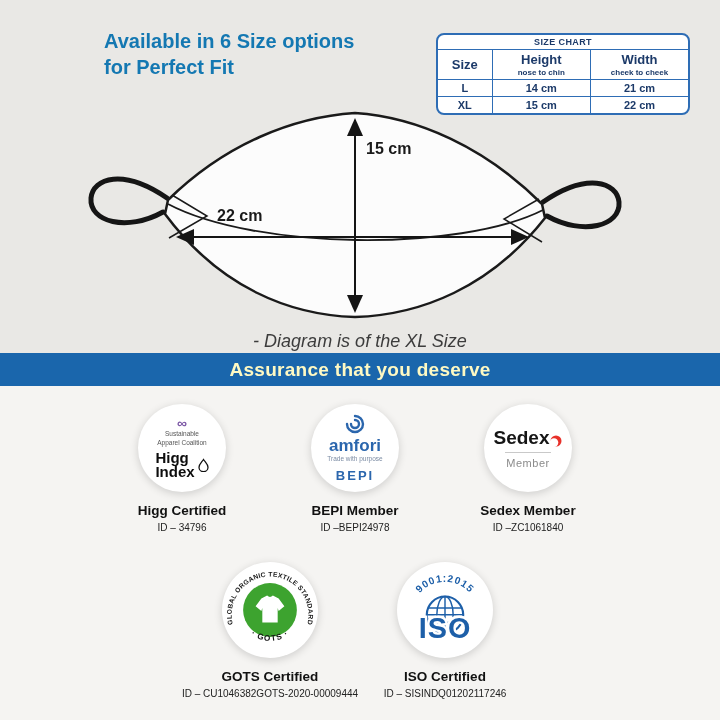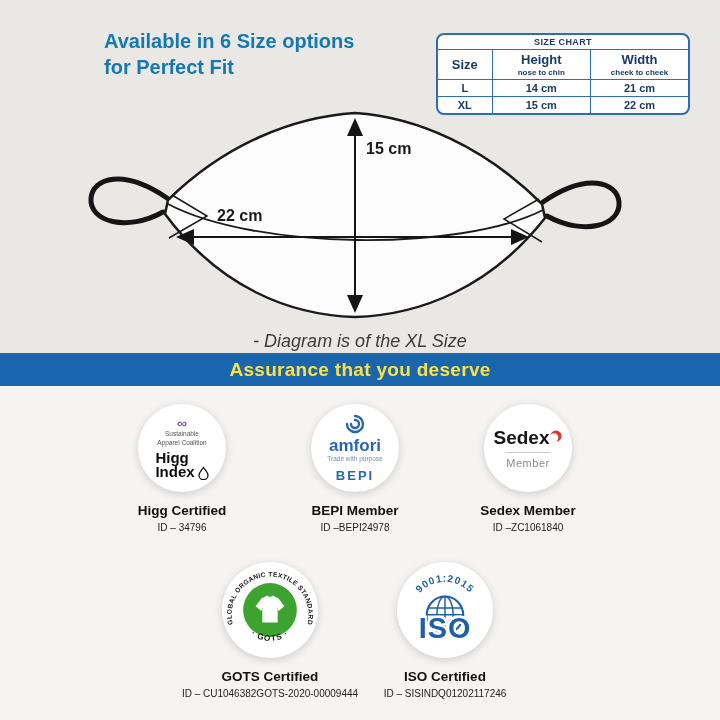--- a/index.html
+++ b/index.html
@@ -12,36 +12,36 @@
   .size-chart tr td:first-child{border-left:none}
   .size-chart tr td:last-child{border-right:none}
   .size-chart tr:last-child td{border-bottom:none}
   .sc-title{font-size:9px;font-weight:bold;letter-spacing:.4px;padding:3px 0}
   .sc-h1{font-size:13px;font-weight:bold;line-height:1.2}
   .sc-h2{font-size:8px;font-weight:bold;line-height:1.2}
   .sc-val{font-size:11px;font-weight:bold;padding:3px 0}
   .col-size{width:52px}.col-height{width:99px}.col-width{width:99px}
   .mask-svg{position:absolute;left:55px;top:92px}
   .caption{position:absolute;left:0;right:0;top:331px;text-align:center;font-style:italic;font-size:18px;color:#3c3c3c}
-  .banner{position:absolute;left:0;top:353px;width:720px;height:33px;background:#1a66ac;display:flex;align-items:center;justify-content:center;color:#fde047;font-size:19px;font-weight:bold;letter-spacing:.3px}
+  .banner{position:absolute;left:0;top:353px;width:720px;height:33px;background:#1a66ac;display:flex;align-items:center;justify-content:center;color:#fef9c3;font-size:19px;font-weight:bold;letter-spacing:.3px}
   .bottom{position:absolute;left:0;top:386px;width:720px;height:334px;background:#f5f4f2}
   .cert{position:absolute;text-align:center}
   .circle{border-radius:50%;background:#fff;box-shadow:0 2px 8px rgba(0,0,0,.16);margin:0 auto;display:flex;flex-direction:column;align-items:center;justify-content:center}
   .c88{width:88px;height:88px}
   .c96{width:96px;height:96px;overflow:hidden}
   .cert-title{margin-top:11px;font-size:13.5px;font-weight:bold;color:#111}
   .cert-id{margin-top:4px;font-size:10px;color:#222}
   .sac-knot{font-size:14px;line-height:1;color:#7a55a4;font-weight:bold}
   .sac-org{font-size:6.5px;color:#555;line-height:1.3}
-  .higg-row{display:flex;align-items:flex-end;gap:3px;margin-top:4px}
+  .higg-row{display:flex;align-items:center;gap:3px;margin-top:4px}
   .higg-name{font-size:15px;font-weight:800;line-height:.95;color:#0d0d0d;text-align:left}
   .amfori{color:#2b66ad;font-size:17px;font-weight:bold;line-height:1;margin-top:3px}
   .amfori-tag{font-size:6.5px;color:#7b8ba3;margin-top:1px}
   .bepi{color:#2b66ad;font-size:13px;font-weight:bold;letter-spacing:2px;margin-top:6px}
-  .sedex-row{display:flex;align-items:center;gap:1px}
+  .sedex-row{display:flex;align-items:flex-end;gap:1px}
   .sedex-name{font-size:19px;font-weight:800;color:#151515;line-height:1}
   .sedex-line{width:46px;height:1px;background:#c9c9c9;margin:5px auto 4px}
   .sedex-member{font-size:11px;color:#8b8b8b;letter-spacing:.5px}
 </style>
 </head>
 <body>
 
 <div class="page">
 
   <div class="page-title">

